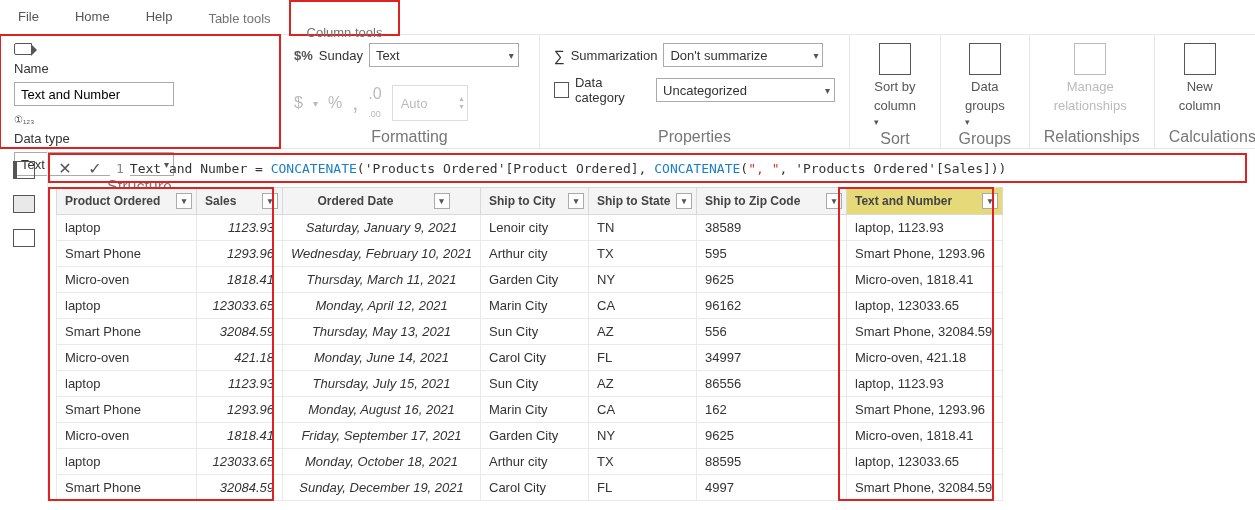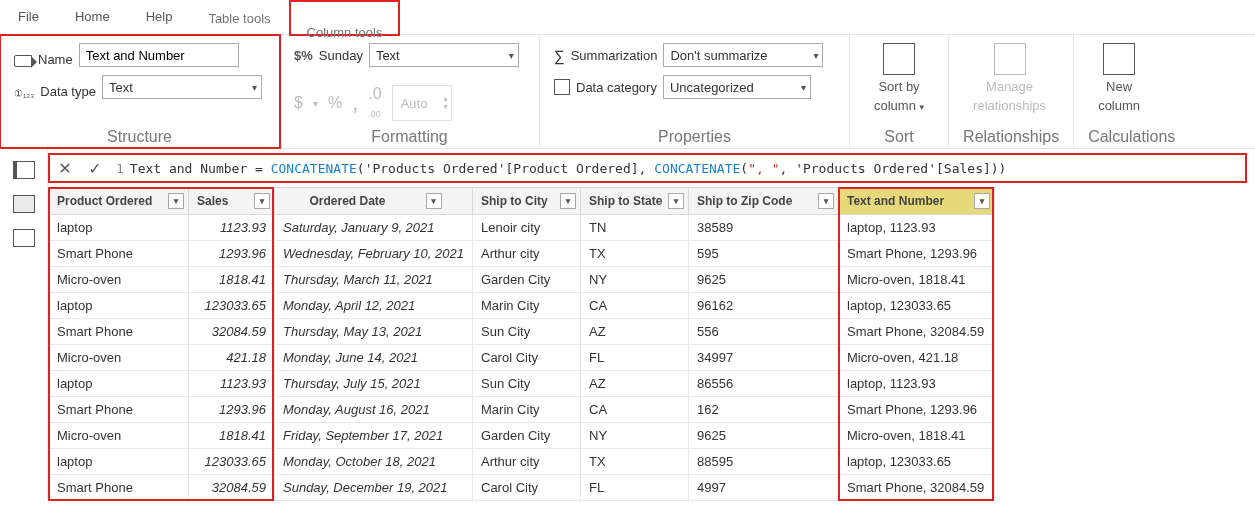--- a/index.html
+++ b/index.html
@@ -6,56 +6,56 @@
   body { margin:0; font-family: "Segoe UI", Arial, sans-serif; font-size:13px; color:#333; background:#fff; width:1255px; }
   .ribbon-tabs { display:flex; align-items:flex-start; height:34px; background:#fff; }
   .ribbon-tabs .tab { padding:0 18px; height:34px; line-height:34px; color:#555; cursor:pointer; }
   .ribbon-tabs .tab.active { background:#fff; color:#737373; border-top:2px solid transparent; }
   .ribbon-tabs .tab.highlight-red { border:2px solid #d22; padding:16px 16px; height:32px; line-height:30px; }
   .ribbon { display:flex; background:#fff; border-top:1px solid #e6e6e6; border-bottom:1px solid #e6e6e6; height:115px; }
   .rgroup { border-right:1px solid #e6e6e6; padding:8px 14px 0 14px; display:flex; flex-direction:column; justify-content:space-between; }
   .rgroup .glabel { text-align:center; color:#777; font-size:16px; padding:2px 0 2px; }
   .rgroup .body { flex:1; display:flex; align-items:flex-start; gap:10px; }
   .structure .rows { display:flex; flex-direction:column; gap:8px; }
-  .structure .row { display:flex; align-items:flex-end; gap:6px; }
+  .structure .row { display:flex; align-items:flex-start; gap:6px;flex-direction:column; }
   .structure .icon-tag { width:18px; height:12px; border:1px solid #555; border-radius:2px 0 0 2px; position:relative; }
   .structure .icon-tag::after { content:""; position:absolute; right:-6px; top:0; width:0; height:0; border-top:6px solid transparent; border-bottom:6px solid transparent; border-left:6px solid #555; }
   .txtinput { height:24px; border:1px solid #aaa; padding:0 6px; font-size:13px; background:#fff; }
   .txtinput.name { width:160px; }
   .selectbox { height:24px; border:1px solid #aaa; padding:0 4px 0 6px; font-size:13px; background:#fff; display:flex; align-items:center; justify-content:space-between; }
   .selectbox .chev { font-size:10px; color:#555; }
   .formatting .row2 { display:flex; align-items:center; gap:10px; color:#bbb; margin-top:8px; font-size:16px; }
-  .formatting .row2 .spin { display:inline-flex; align-items:center; border:1px solid #ddd; height:36px; padding:0 4px 0 8px; color:#bbb; gap:16px; font-size:13px;}
+  .formatting .row2 .spin { display:inline-flex; align-items:center; border:1px solid #ddd; height:36px; padding:0 4px 0 8px; color:#bbb; gap:32px; font-size:13px;}
   .spinbtns { display:flex; flex-direction:column; font-size:8px; line-height:8px; }
   .properties .rows { display:flex; flex-direction:column; gap:8px; }
   .properties .row { display:flex; align-items:center; gap:6px; }
   .iconsq { width:16px; height:16px; display:inline-block; }
   .bigbtn { display:flex; flex-direction:column; align-items:center; gap:4px; color:#555; padding:0 10px; cursor:pointer; }
   .bigbtn.dis { color:#bbb; }
   .bigbtn .bigicon { width:32px; height:32px; border:1.5px solid currentColor; }
   .main { display:flex; }
   .leftbar { width:48px; display:flex; flex-direction:column; align-items:center; gap:16px; padding-top:12px; border-right:1px solid #eee; }
   .leftbar .lvicon { width:22px; height:18px; border:1.5px solid #555; }
   .leftbar .lvicon.active { background:#e9e9e9; }
   .content { flex:1; }
   .formula-bar { display:flex; align-items:center; height:30px; border:2px solid #d22; margin:4px 8px 4px 0; }
   .formula-bar .fbtn { width:30px; text-align:center; color:#555; font-size:16px; cursor:pointer; }
   .formula-bar .linenum { background:#fff; color:#888; padding:0 6px; font-family:Consolas,monospace; font-size:13px;}
   .formula-bar .code { flex:1; font-family:Consolas,monospace; font-size:13px; white-space:pre; }
   .code .kw { color:#1a7fc9; }
   .code .str { color:#c0392b; }
-  .datagrid { border-collapse:collapse; margin-left:0; }
+  .datagrid { border-collapse:collapse; margin-left:8px; }
   .datagrid th { background:#f4f4f4; border:1px solid #d9d9d9; font-weight:600; font-size:12px; color:#444; padding:0; height:26px; }
   .datagrid th .thwrap { display:flex; align-items:center; justify-content:space-between; padding:0 4px 0 8px; height:26px; }
   .datagrid th .dd { width:16px; height:16px; border:1px solid #aaa; display:flex; align-items:center; justify-content:center; font-size:9px; color:#555; background:#fff; cursor:pointer;}
   .datagrid th.highlight-col { background:#e5d97a; }
   .datagrid th.highlight-col .thwrap { font-weight:700; }
   .datagrid td { border:1px solid #e9e9e9; padding:4px 8px; font-size:13px; height:26px; }
   .datagrid td.num { text-align:right; font-style:italic; }
-  .datagrid td.date { text-align:left; font-style:italic; }
+  .datagrid td.date { text-align:center; font-style:italic; }
   .red-box { outline:2px solid #d22; outline-offset:-1px; }
   .col-product { width:140px; } .col-sales { width:86px; } .col-date { width:198px; } .col-city { width:108px; } .col-state { width:108px; } .col-zip { width:150px; } .col-text { width:156px; }
   .table-hl-left { position:absolute; border:2px solid #d22; pointer-events:none; }
   .table-hl-right { position:absolute; border:2px solid #d22; pointer-events:none; }
   .grid-area { position:relative; }
 </style>
 </head>
 <body>
 
 <div class="ribbon-tabs">
@@ -123,41 +123,51 @@
         <span style="font-size:15px">∑</span>
         <span>Summarization</span>
         <div class="selectbox" style="width:160px">
           <span>Don't summarize</span>
           <span class="chev">▾</span>
         </div>
       </div>
       <div class="row">
         <span class="iconsq" style="border:1px solid #555"></span>
         <span>Data category</span>
-        <div class="selectbox" style="width:148px">
+        <div class="selectbox" style="width:192px">
           <span>Uncategorized</span>
           <span class="chev">▾</span>
         </div>
       </div>
     </div>
       </div>
     <div class="glabel">Properties</div>
   </div>
 
   <div class="rgroup">
     <div class="body">
         <div class="bigbtn">
       <span class="bigicon"></span>
       <span>Sort by</span>
       <span><span>column</span> <span style="font-size:9px">▾</span></span>
     </div>
       </div>
     <div class="glabel">Sort</div>
   </div>
 
+  <div class="rgroup">
+    <div class="body">
+        <div class="bigbtn">
+      <span class="bigicon"></span>
+      <span>Data</span>
+      <span><span>groups</span> <span style="font-size:9px">▾</span></span>
+    </div>
+      </div>
+    <div class="glabel">Groups</div>
+  </div>
 
   <div class="rgroup">
     <div class="body">
         <div class="bigbtn dis">
       <span class="bigicon"></span>
       <span>Manage</span>
       <span>relationships</span>
     </div>
       </div>
     <div class="glabel">Relationships</div>

